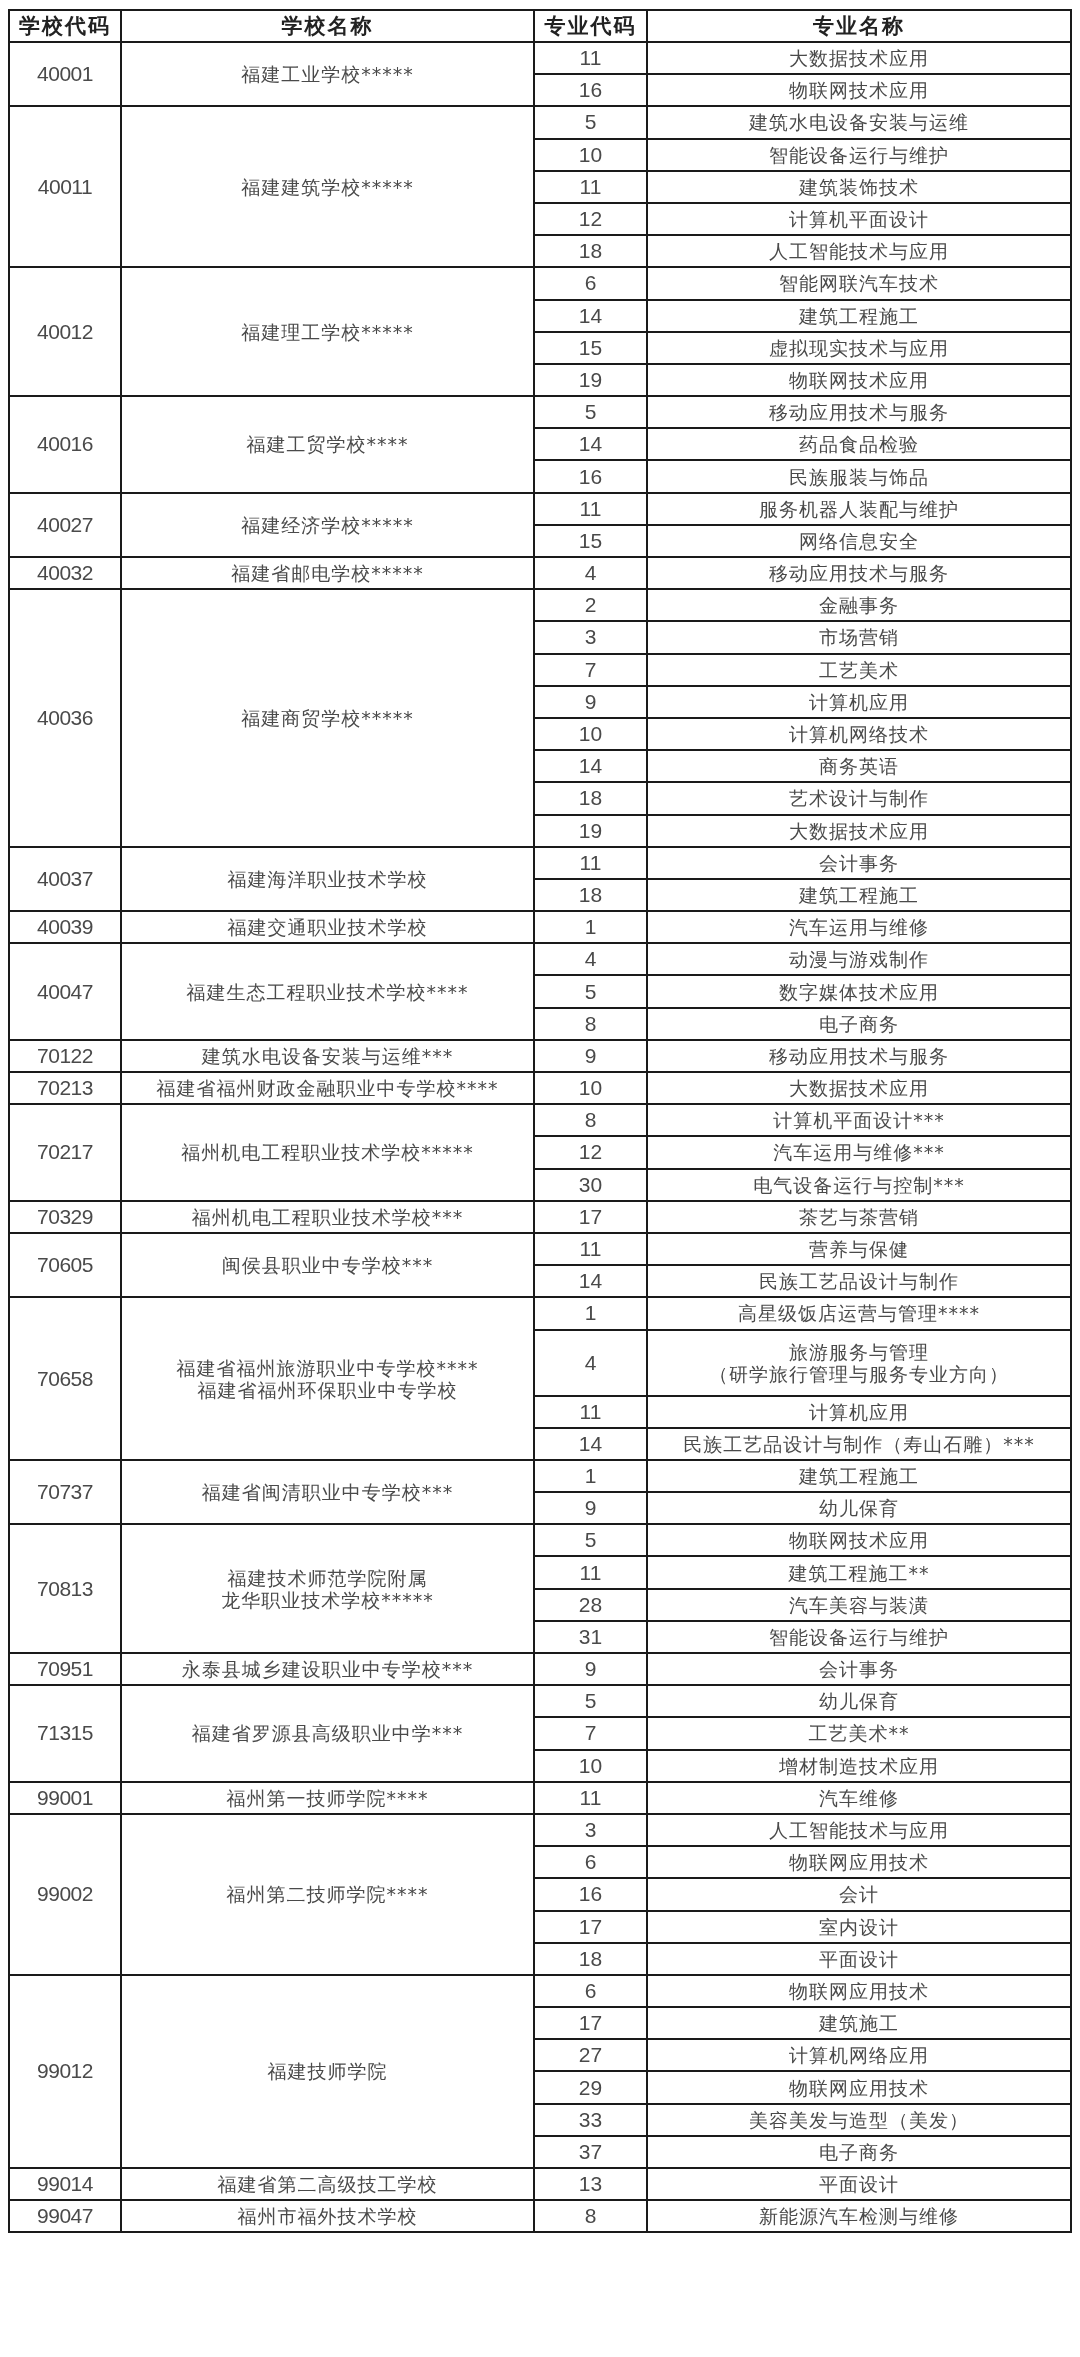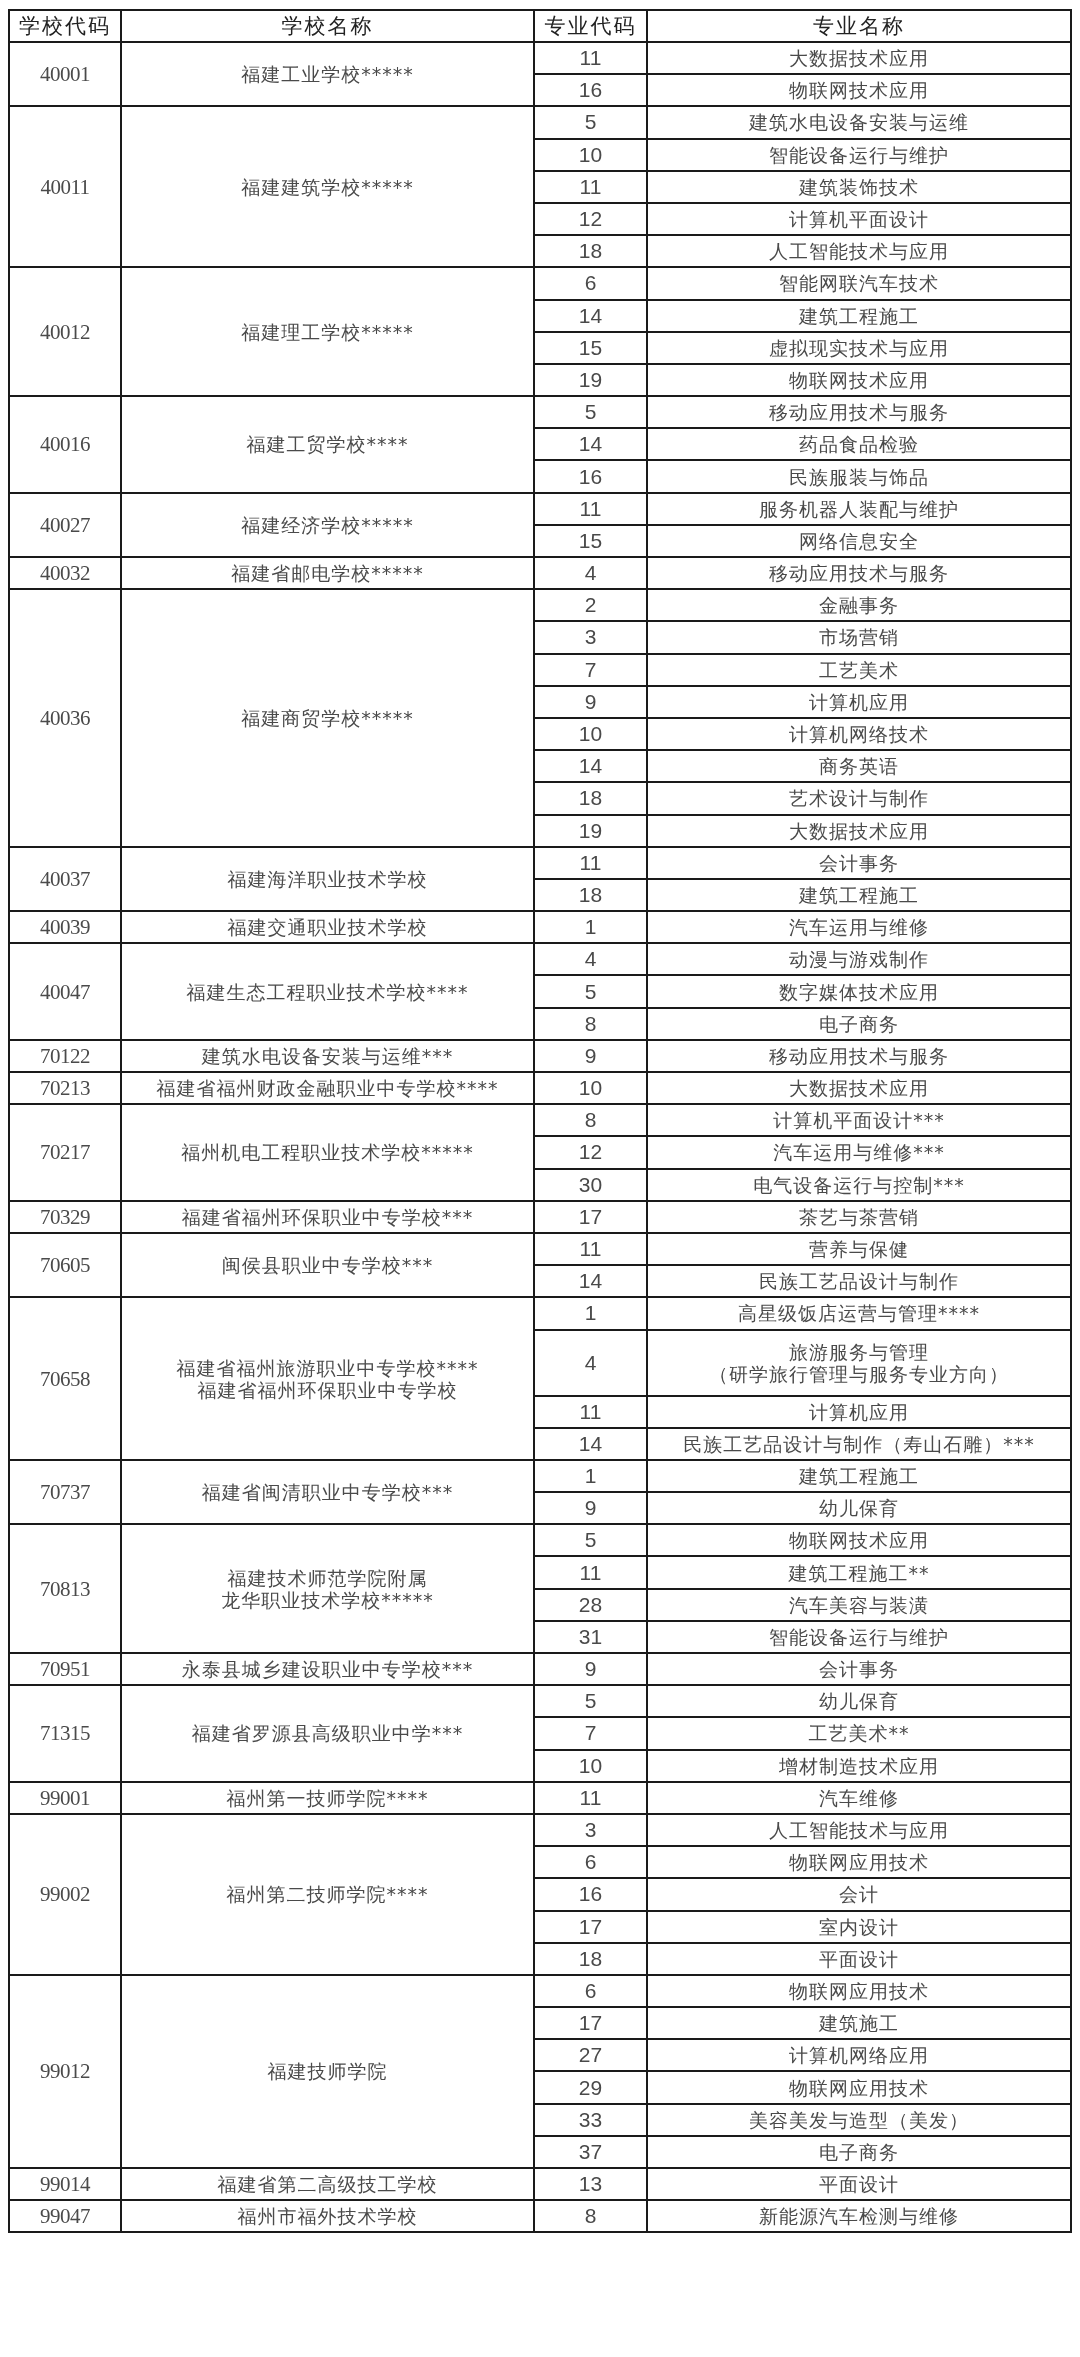--- a/index.html
+++ b/index.html
@@ -19,31 +19,31 @@
     border: 2px solid #1a1a1a;
     text-align: center;
     vertical-align: middle;
     padding: 0;
     overflow: hidden;
     white-space: nowrap;
   }
   table.grid th {
     height: 30px;
     font-size: 21px;
-    font-weight: normal;
+    font-weight: bold;
     color: #222;
     letter-spacing: 2px;
   }
   table.grid td {
     height: 30.2px;
     font-size: 19px;
     color: #4a4a4a;
     line-height: 22px;
   }
-  table.grid td.code { font-family: Liberation Serif, serif; font-size: 21px; letter-spacing: -0.5px; }
+  table.grid td.code { font-family: Liberation Sans, sans-serif; font-size: 21px; letter-spacing: -0.5px; }
   table.grid td.mcode { font-family: "Liberation Sans", sans-serif; font-size: 21px; }
   table.grid td.school { letter-spacing: 1px; margin-left: 40px; }
   table.grid td.major { letter-spacing: 1px; }
   table.grid td.tall { height: 64px; }
   .line { display: block; }
 </style>
 </head>
 <body>
 
 <table class="grid">
@@ -326,21 +326,21 @@
       </tr>
       <tr>
         <td class="mcode">30</td>
         <td class="major">
           <span class="line">电气设备运行与控制***</span>
         </td>
       </tr>
       <tr>
         <td class="code" rowspan="1">70329</td>
         <td class="school" rowspan="1">
-          <span class="line">福建省福州环保职业中专学校***</span>
+          <span class="line">福州机电工程职业技术学校***</span>
         </td>
         <td class="mcode">17</td>
         <td class="major">
           <span class="line">茶艺与茶营销</span>
         </td>
       </tr>
       <tr>
         <td class="code" rowspan="2">70605</td>
         <td class="school" rowspan="2">
           <span class="line">闽侯县职业中专学校***</span>

